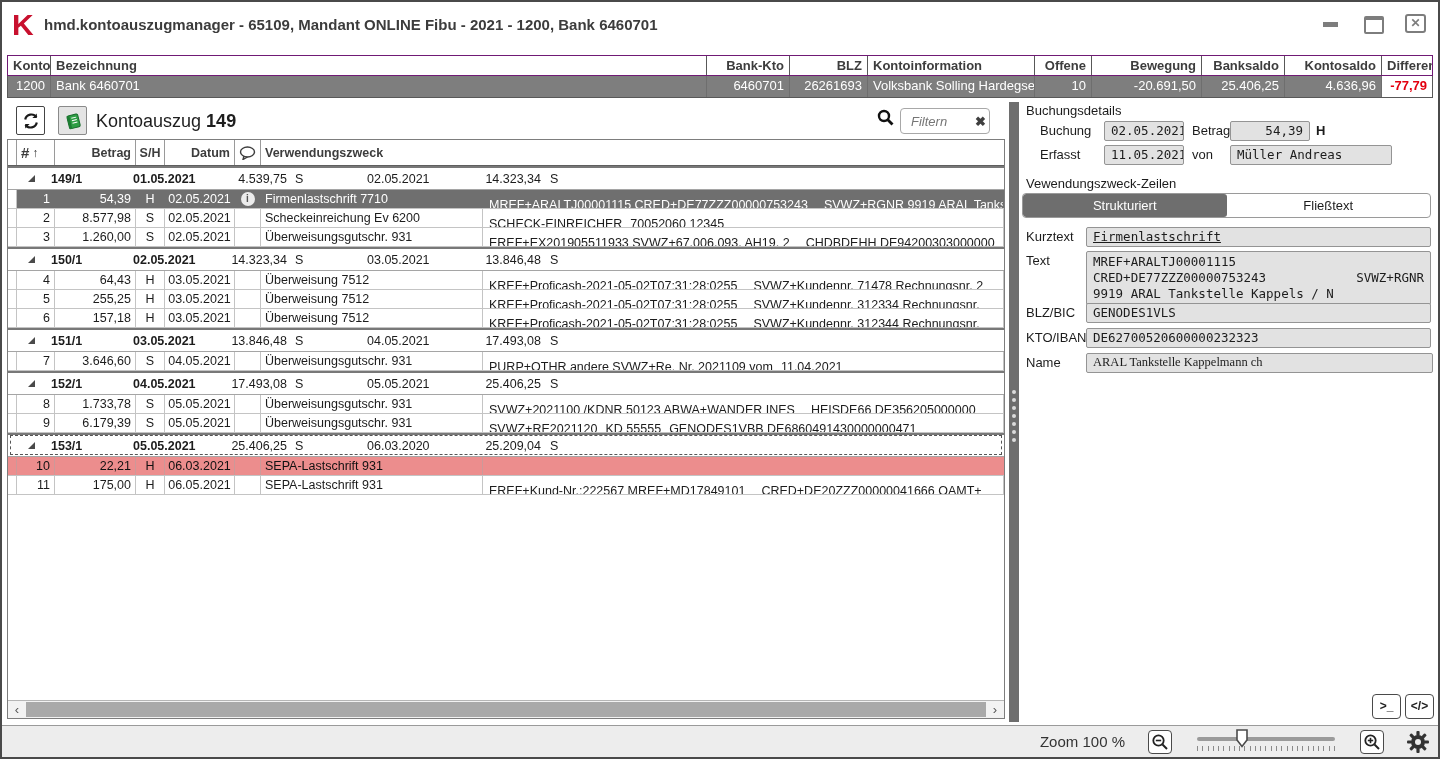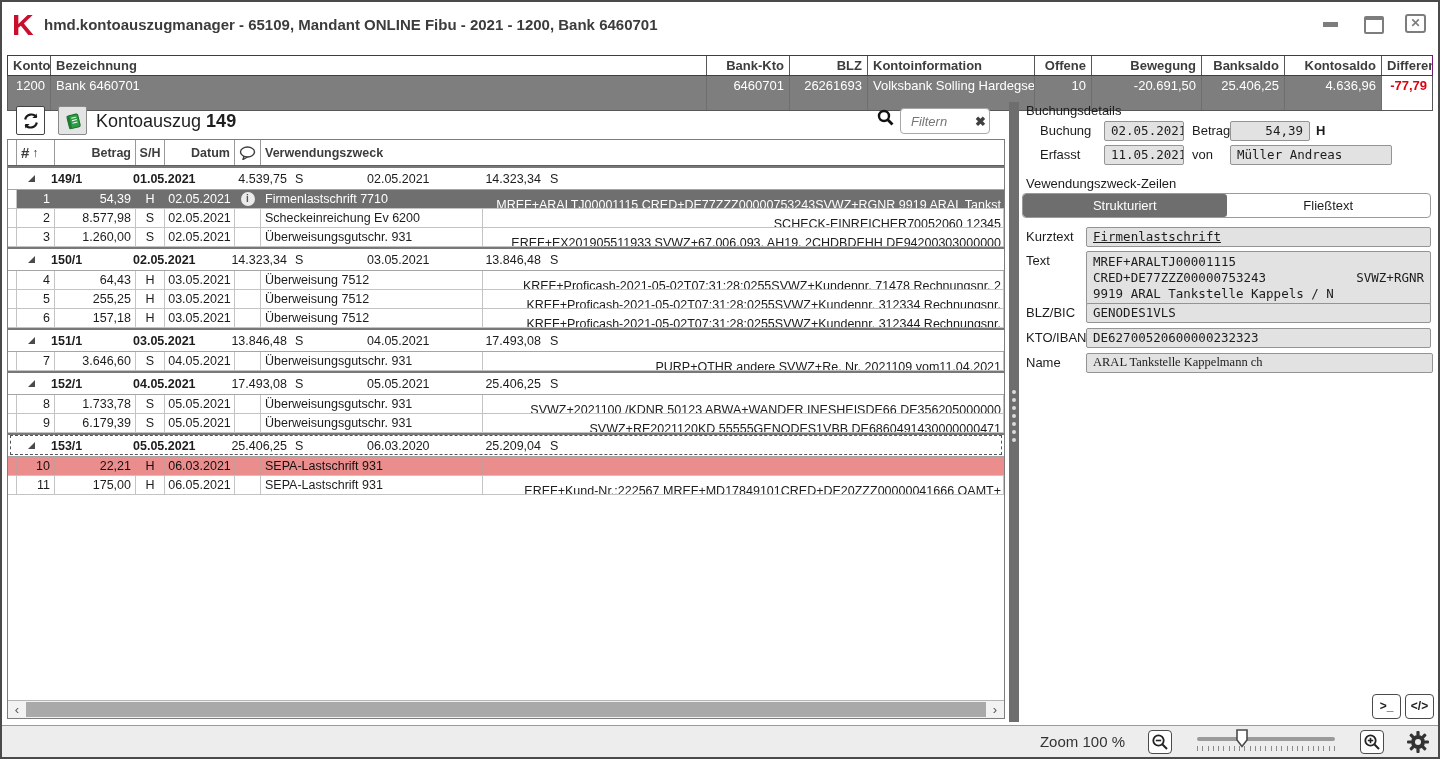--- a/index.html
+++ b/index.html
@@ -11,21 +11,21 @@
   .win-title{position:absolute;left:42px;top:14px;font-size:15px;font-weight:bold;color:#3c3c3c;white-space:nowrap;}
   .win-btns{position:absolute;right:12px;top:12px;display:flex;gap:22px;align-items:center;}
   .wb{width:20px;height:18px;position:relative;cursor:pointer;}
   .wb-min::after{content:"";position:absolute;left:2px;top:7px;width:15px;height:5px;background:#7d7d7d;}
   .wb-max::after{content:"";position:absolute;left:1px;top:1px;width:16px;height:12px;border:2px solid #7d7d7d;border-top-width:4px;border-radius:2px;}
   .wb-close{border:2px solid #7d7d7d;border-radius:3px;width:17px;height:15px;color:#7d7d7d;font-weight:bold;font-size:12px;text-align:center;line-height:14px;}
 
   
   .acct{position:absolute;left:5px;right:5px;top:53px;font-size:13px;}
   .acct-head{display:flex;height:21px;border:1px solid #701a75;box-sizing:border-box;font-weight:bold;color:#3d3d3d;background:#fff;}
-  .acct-row{display:flex;height:35px;border:1px solid #585858;border-top:none;box-sizing:border-box;background:#7e7e7e;color:#fff;}
+  .acct-row{display:flex;height:22px;border:1px solid #585858;border-top:none;box-sizing:border-box;background:#7e7e7e;color:#fff;}
   .ac{box-sizing:border-box;padding:2px 5px 0 5px;white-space:nowrap;overflow:hidden;border-right:1px solid #585858;}
   .acct-row .ac{border-right:1px solid #6e6e6e;}
   .ac:last-child{border-right:none;}
   .ar{text-align:right;}
   .c-konto{width:43px;}.c-bez{width:656px;}.c-bkto{width:83px;}.c-blz{width:78px;}
   .c-kinfo{width:167px;}.c-off{width:57px;}.c-bew{width:110px;}.c-bsal{width:83px;}
   .c-ksal{width:97px;}.c-diff{flex:1;}
   .diff-cell{background:#fff;color:#e3000f;font-weight:bold;}
 
   
@@ -60,21 +60,21 @@
   .gsaldo1{width:78px;text-align:right;}
   .gsh1{width:16px;margin-left:8px;}
   .gdate2{width:70px;margin-left:56px;}
   .gsaldo2{width:76px;text-align:right;margin-left:28px;}
   .gsh2{margin-left:9px;}
 
   .grid-row{display:flex;height:19px;border-bottom:1px solid #c4c4c4;box-sizing:border-box;background:#fff;cursor:default;}
   .gc{box-sizing:border-box;display:flex;align-items:center;border-right:1px solid #c4c4c4;padding:0 4px;white-space:nowrap;overflow:hidden;}
   .gc.col-num{font-size:12.5px;justify-content:flex-end;}
   .desc{width:222px;}
-  .zone{flex:1;display:flex;justify-content:flex-end;overflow:hidden;padding:12px 2px 0 6px;}
+  .zone{flex:1;display:flex;justify-content:flex-start;overflow:hidden;padding:12px 2px 0 6px;gap:8px;}
   .zone span{white-space:nowrap;}
   .grid-row.selected{background:#6f6f6f;color:#fff;}
   .grid-row.selected .gc{border-right-color:#6f6f6f;}
   .grid-row.selected .gc.gutter{background:#fff;border-right-color:#c4c4c4;}
   .grid-row.alert{background:#ec8d8d;color:#111;}
   .grid-row.alert .gc{border-right-color:#c99;}
   .info-badge{width:14px;height:14px;border-radius:50%;background:#ececec;color:#555;font-size:10px;font-weight:bold;text-align:center;line-height:14px;display:inline-block;}
 
   .hscroll{position:absolute;left:0;right:0;bottom:0;height:17px;background:#f2f2f2;border-top:1px solid #b5b5b5;display:flex;align-items:stretch;}
   .hs-btn{width:18px;display:flex;align-items:center;justify-content:center;color:#555;font-size:13px;cursor:pointer;}

